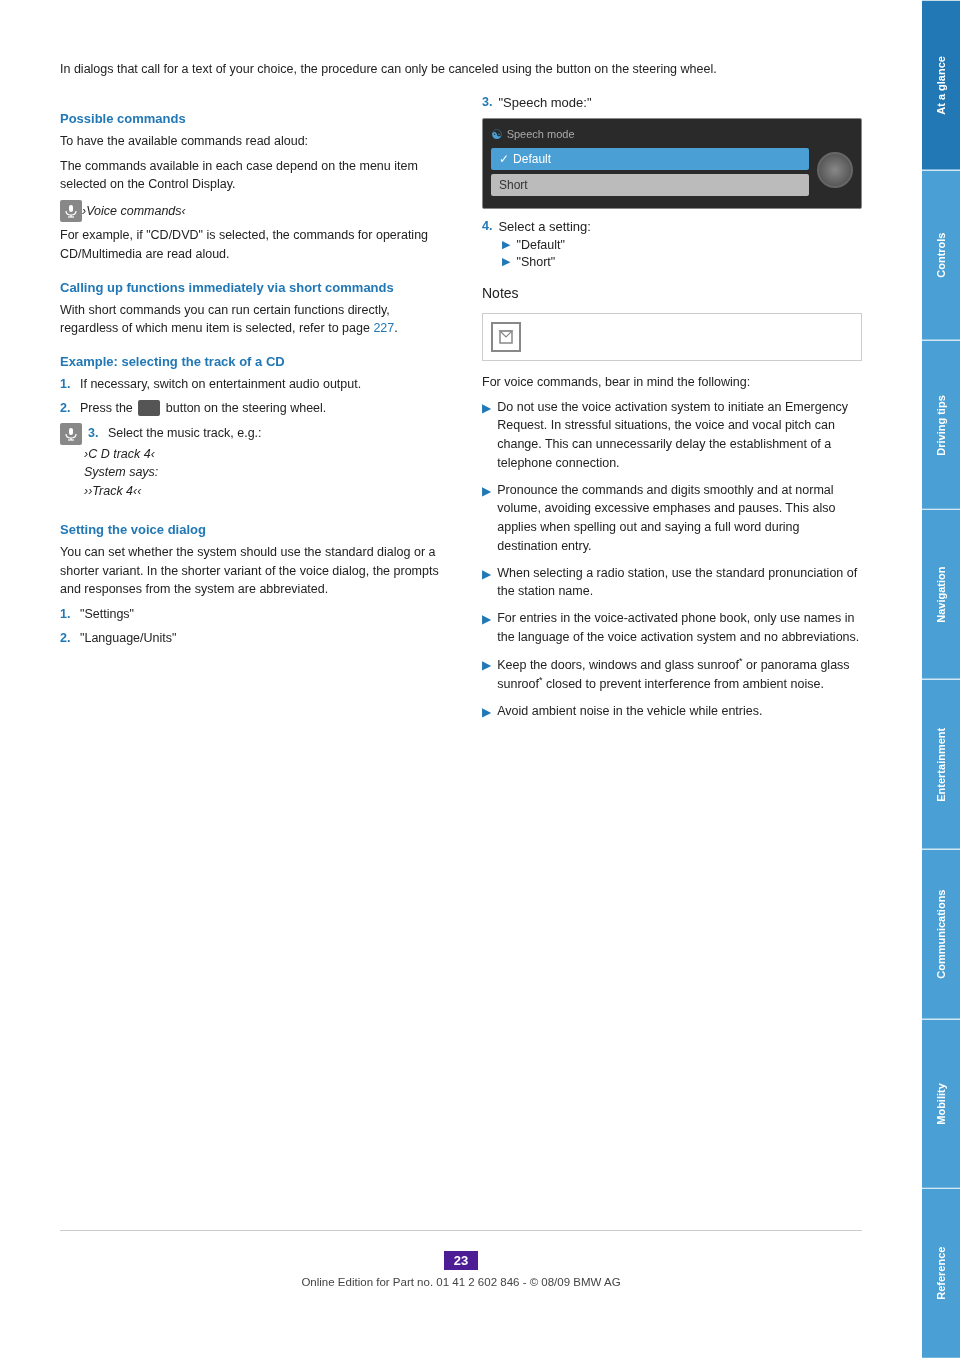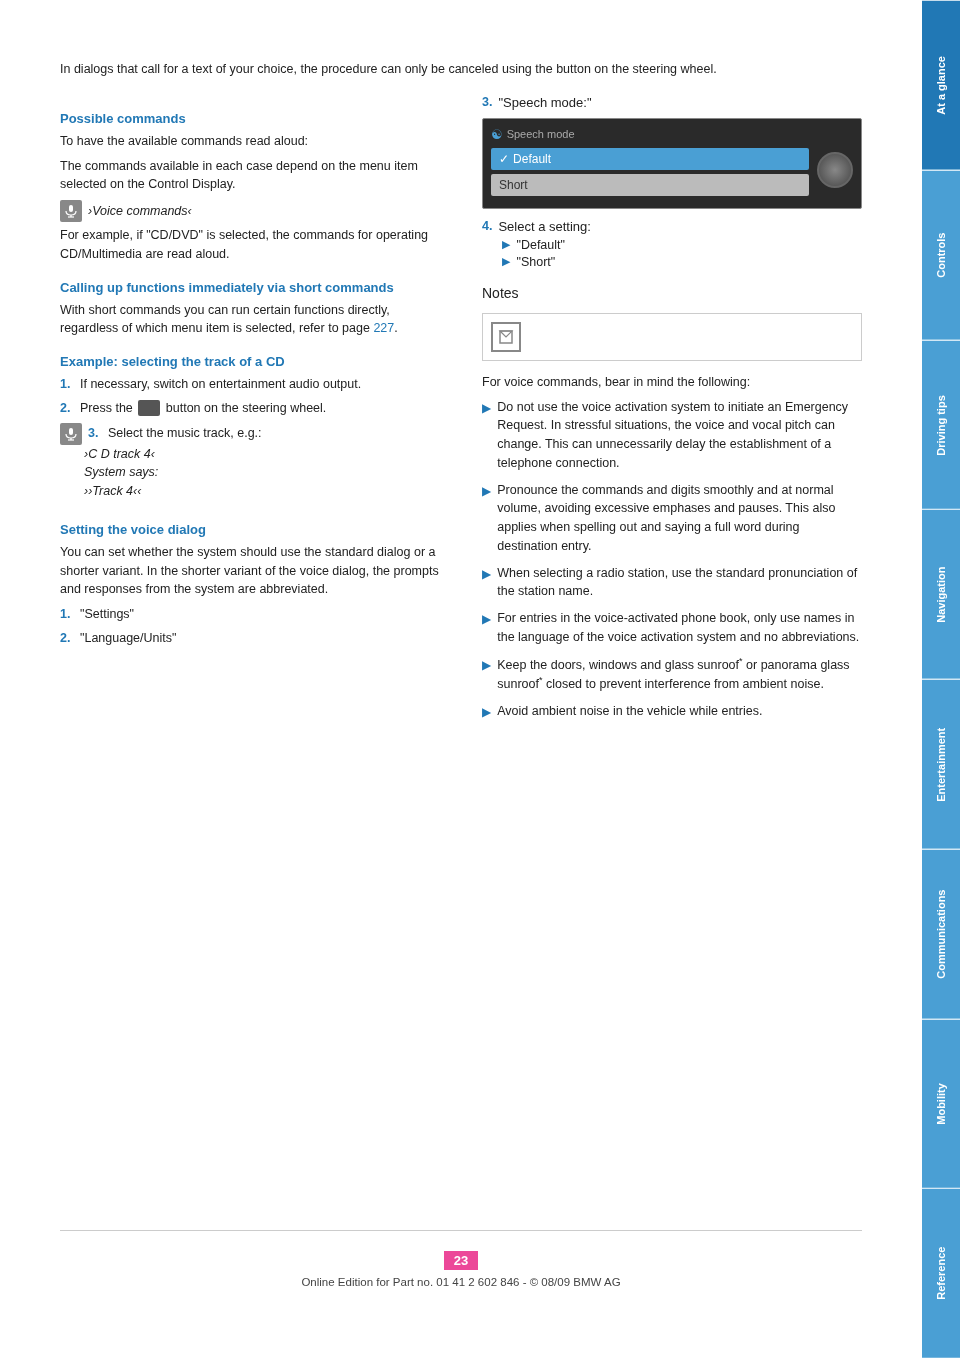--- a/index.html
+++ b/index.html
@@ -105,21 +105,20 @@
     }
 
     .body-text a, .link {
       color: #2178b5;
       text-decoration: none;
     }
 
     .voice-command-line {
       display: flex;
       align-items: center;
-      gap: 6px;
       margin: 4px 0;
     }
 
     .voice-icon {
       width: 22px;
       height: 22px;
       background: #888;
       border-radius: 2px;
       display: inline-flex;
       align-items: center;
@@ -296,21 +295,21 @@
       text-align: center;
       padding: 20px 0 10px 0;
       font-size: 11.5px;
       color: #444;
       border-top: 1px solid #ccc;
       margin-top: 20px;
     }
 
     .page-number-box {
       display: inline-block;
-      background: #ec4899;
+      background: #4c1d95;
       color: #fff;
       padding: 2px 10px;
       font-size: 13px;
       font-weight: bold;
       margin-bottom: 6px;
     }
 
     
     .intro-section {
       margin-bottom: 10px;

